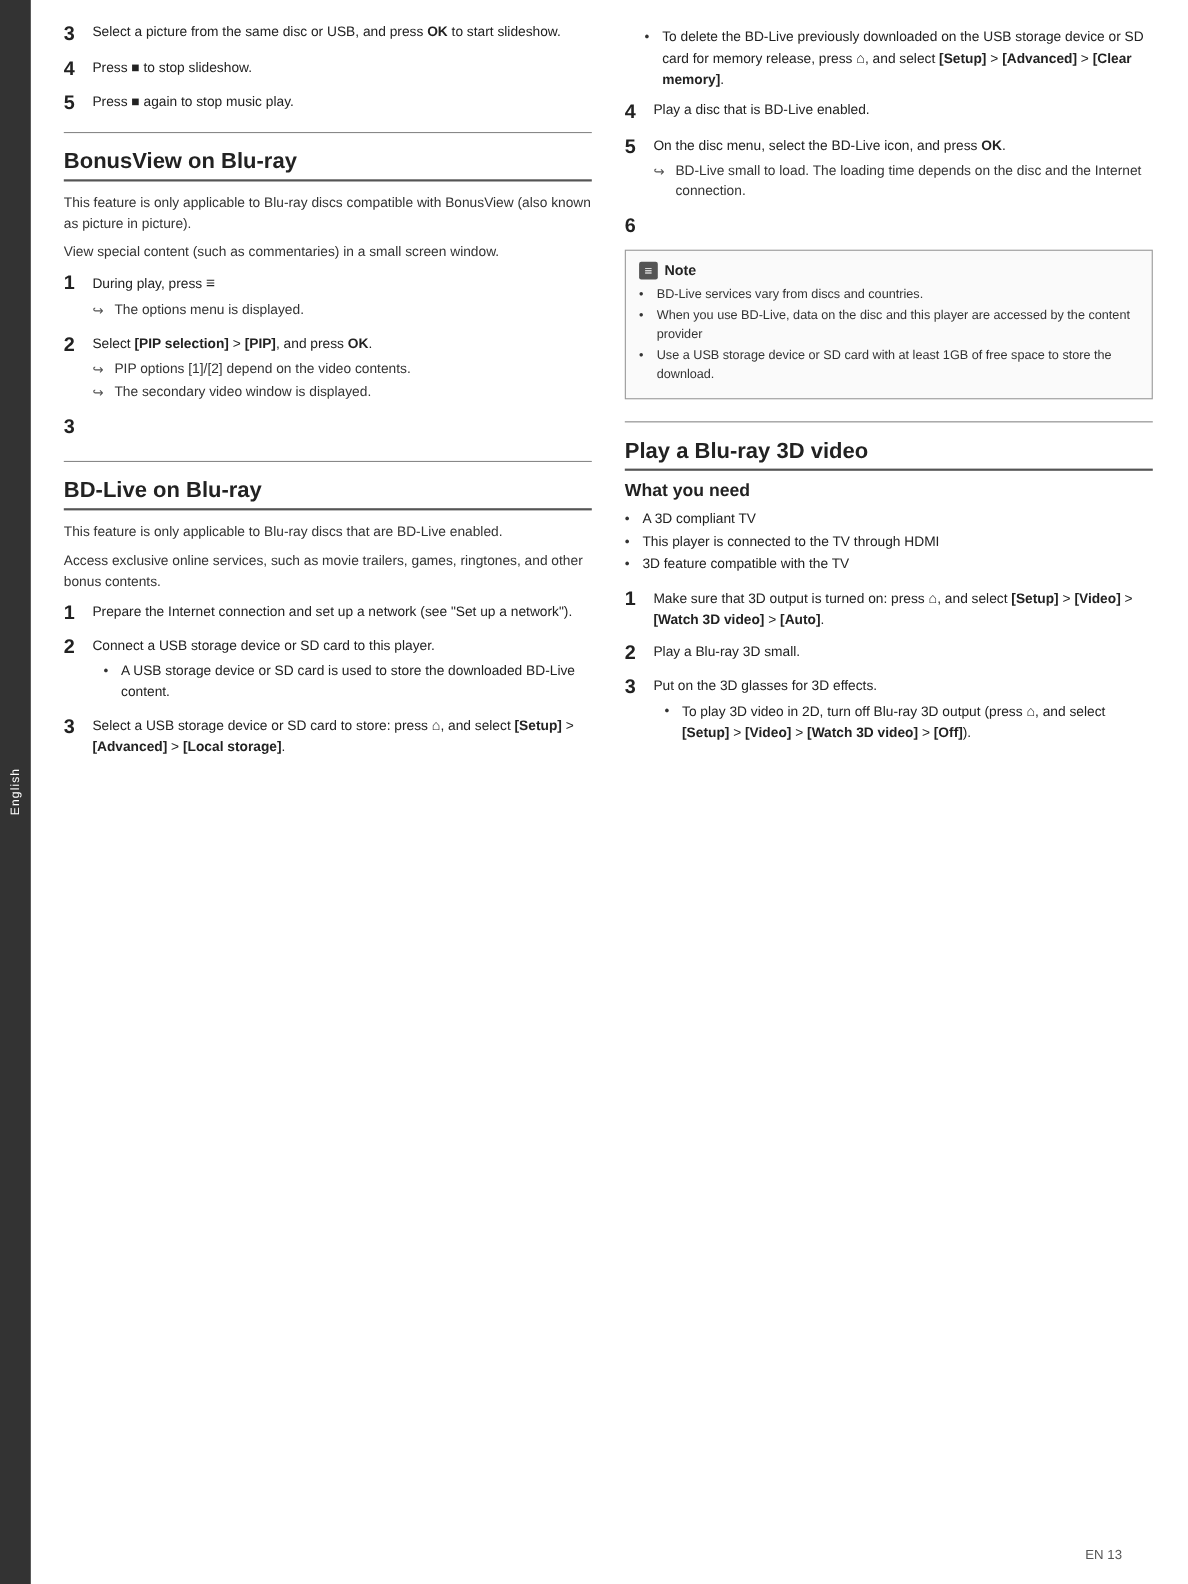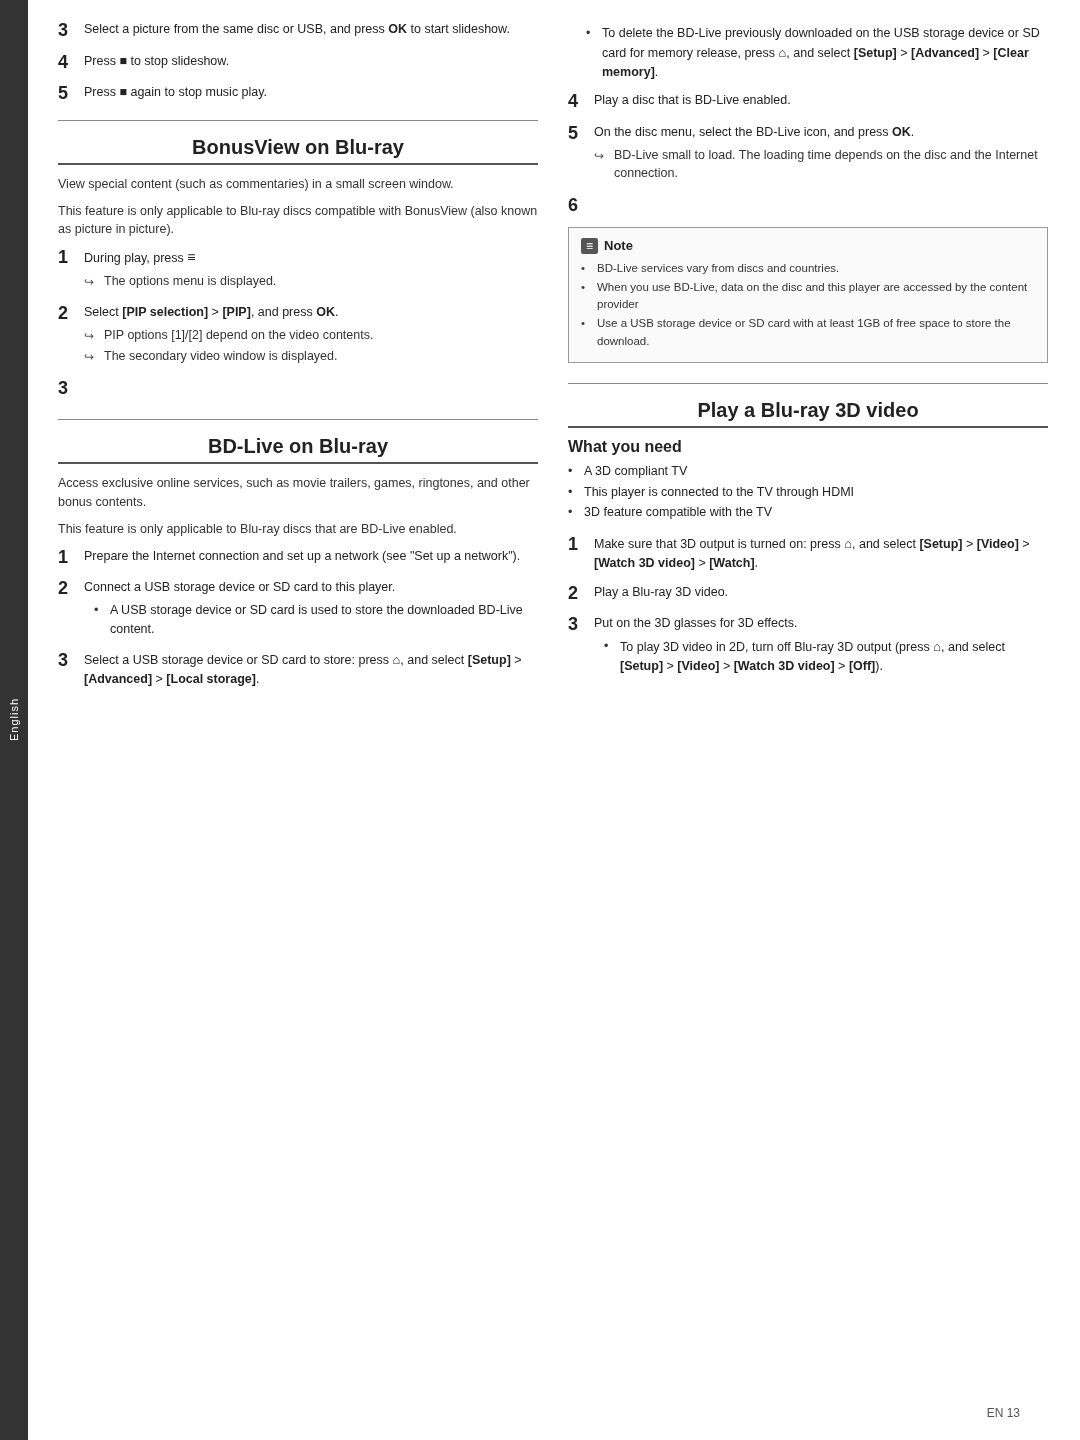--- a/index.html
+++ b/index.html
@@ -49,21 +49,20 @@
     .section {
       margin-bottom: 20px;
     }
     .section-title {
       font-size: 20px;
       font-weight: bold;
       color: #222;
       border-bottom: 2px solid #555;
       padding-bottom: 4px;
       margin-bottom: 10px;
-      text-align: center;
     }
     .section-desc {
       font-size: 12.5px;
       color: #333;
       margin-bottom: 8px;
       line-height: 1.5;
     }
     .step-list {
       list-style: none;
       padding: 0;
@@ -198,22 +197,22 @@
             <span class="step-number">5</span>
             <span class="step-content">Press ■ again to stop music play.</span>
           </li>
         </ul>
       </div>
 
       <hr class="divider">
 
       <div class="section">
         <div class="section-title">BonusView on Blu-ray</div>
+        <p class="section-desc">This feature is only applicable to Blu-ray discs compatible with BonusView (also known as picture in picture).</p>
         <p class="section-desc">View special content (such as commentaries) in a small screen window.</p>
-        <p class="section-desc">This feature is only applicable to Blu-ray discs compatible with BonusView (also known as picture in picture).</p>
 
         <ul class="step-list">
 
           <li class="step-item">
             <span class="step-number">1</span>
             <div class="step-content">
               During play, press <span style="font-size:14px; font-weight:bold;">≡</span>
               <ul class="sub-steps">
                 <li class="sub-step">
                   <span class="arrow">↪</span>
@@ -243,22 +242,22 @@
           <li class="step-item">
             <span class="step-number">3</span>
           </li>
         </ul>
       </div>
 
       <hr class="divider">
 
       <div class="section">
         <div class="section-title">BD-Live on Blu-ray</div>
+        <p class="section-desc">This feature is only applicable to Blu-ray discs that are BD-Live enabled.</p>
         <p class="section-desc">Access exclusive online services, such as movie trailers, games, ringtones, and other bonus contents.</p>
-        <p class="section-desc">This feature is only applicable to Blu-ray discs that are BD-Live enabled.</p>
 
         <ul class="step-list">
 
           <li class="step-item">
             <span class="step-number">1</span>
             <div class="step-content">
               Prepare the Internet connection and set up a network (see "Set up a network").
             </div>
           </li>
 
@@ -364,28 +363,28 @@
             <span class="bullet-dot">•</span>
             <span>3D feature compatible with the TV</span>
           </li>
         </ul>
 
         <ul class="step-list">
 
           <li class="step-item">
             <span class="step-number">1</span>
             <div class="step-content">
-              Make sure that 3D output is turned on: press <span style="font-size:13px;">⌂</span>, and select <b>[Setup]</b> &gt; <b>[Video]</b> &gt;<b>[Watch 3D video]</b> &gt; <b>[Watch]</b>.
+              Make sure that 3D output is turned on: press <span style="font-size:13px;">⌂</span>, and select <b>[Setup]</b> &gt; <b>[Video]</b> &gt;<b>[Watch 3D video]</b> &gt; <b>[Auto]</b>.
             </div>
           </li>
 
           <li class="step-item">
             <span class="step-number">2</span>
             <div class="step-content">
-              Play a Blu-ray 3D video.
+              Play a Blu-ray 3D small.
             </div>
           </li>
 
           <li class="step-item">
             <span class="step-number">3</span>
             <div class="step-content">
               Put on the 3D glasses for 3D effects.
               <ul class="bullet-list">
                 <li class="bullet-item">
                   <span class="bullet-dot">•</span>

